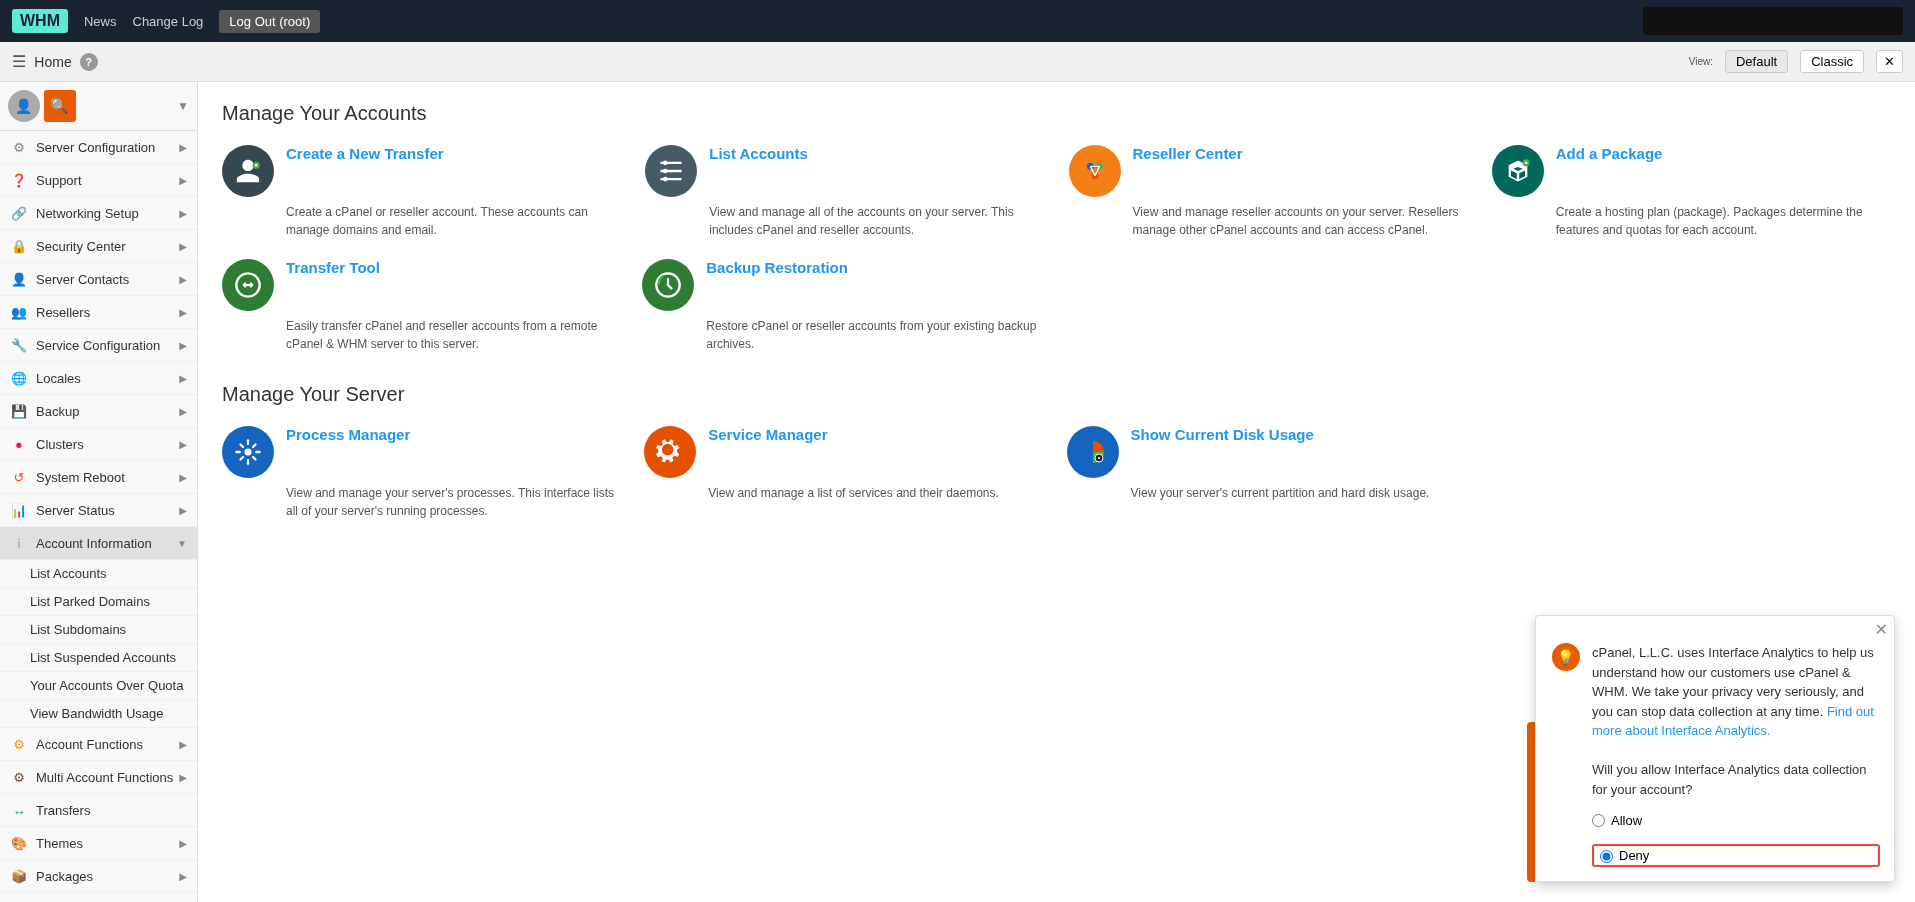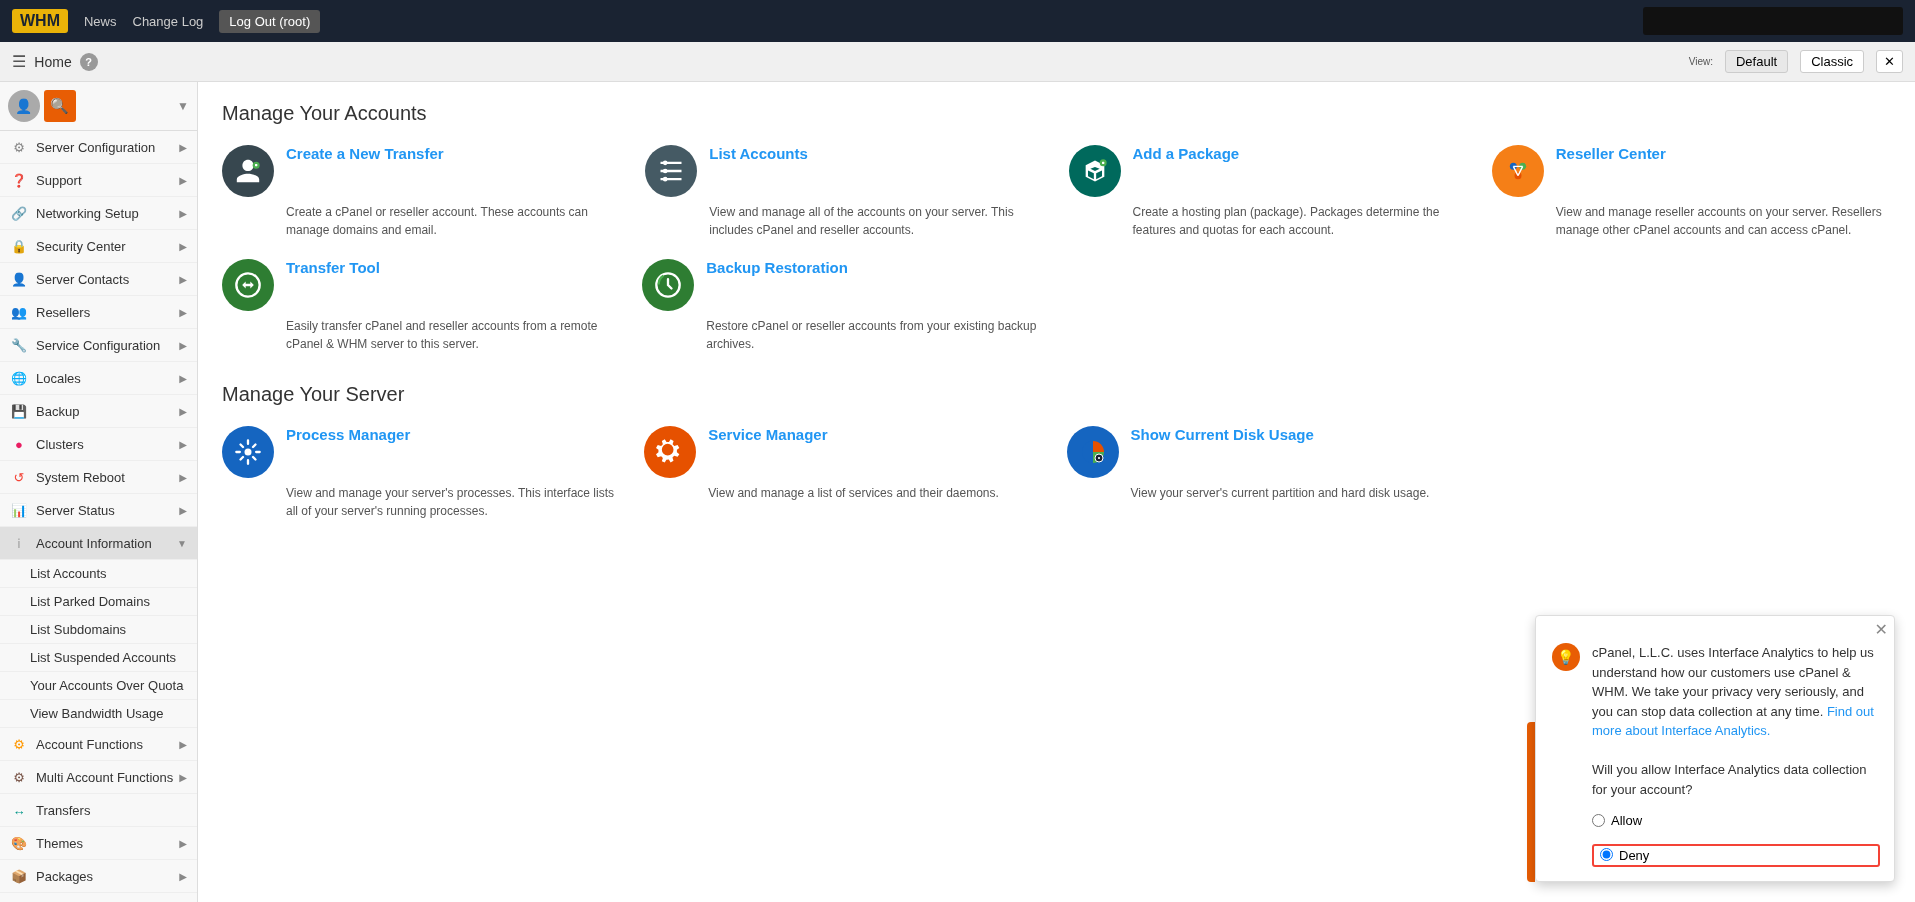--- a/index.html
+++ b/index.html
@@ -8,21 +8,21 @@
     
     .top-nav {
       background: #1a2332;
       height: 42px;
       display: flex;
       align-items: center;
       padding: 0 12px;
       gap: 16px;
     }
     .whm-logo {
-      background: #eab308;
+      background: #5eead4;
       color: #1a2332;
       font-weight: bold;
       font-size: 16px;
       padding: 3px 8px;
       border-radius: 3px;
     }
     .top-nav-link {
       color: #ccc;
       font-size: 13px;
       cursor: pointer;
@@ -238,21 +238,21 @@
     }
     .radio-option {
       display: flex; align-items: center; gap: 6px;
       font-size: 13px;
     }
     .radio-option input { cursor: pointer; }
     .deny-box {
       border: 2px solid #f44336;
       border-radius: 3px;
       padding: 2px 6px;
-      display: flex; align-items: flex-start; gap: 6px;
+      display: flex; align-items: flex-end; gap: 6px;
     }
   </style>
 </head>
 <body>
 
 <div class="top-nav">
   <span class="whm-logo">WHM</span>
   <a class="top-nav-link">News</a>
   <a class="top-nav-link">Change Log</a>
   <button class="logout-btn">Log Out (root)</button>
@@ -412,49 +412,49 @@
           </div>
           <div>
             <a class="card-link">List Accounts</a>
           </div>
         </div>
         <p class="card-desc">View and manage all of the accounts on your server. This includes cPanel and reseller accounts.</p>
       </div>
 
       <div class="card">
         <div class="card-header">
-          <div class="card-icon teal">
-            <svg width="28" height="28" viewBox="0 0 24 24" fill="white">
-              <path d="M20 7l-8-4-8 4v10l8 4 8-4V7zm-8 1.5L16 10l-4 2-4-2 4-1.5zM6 11.5l5 2.5v5l-5-2.5v-5zm7 7.5v-5l5-2.5v5L13 19z"></path>
-              <circle cx="19" cy="5" r="3" fill="#4CAF50"></circle>
-              <path d="M18 5h2M19 4v2" stroke="white" stroke-width="1.5" fill="none"></path>
-            </svg>
-          </div>
-          <div>
-            <a class="card-link">Add a Package</a>
-          </div>
-        </div>
-        <p class="card-desc">Create a hosting plan (package). Packages determine the features and quotas for each account.</p>
-      </div>
-
-      <div class="card">
-        <div class="card-header">
           <div class="card-icon amber">
             <svg width="28" height="28" viewBox="0 0 24 24" fill="white">
               <circle cx="8" cy="8" r="3" fill="#1565c0"></circle>
               <circle cx="16" cy="8" r="3" fill="#4CAF50"></circle>
               <circle cx="12" cy="16" r="3" fill="#e65100"></circle>
               <path d="M8 8l4 8M16 8l-4 8M8 8h8" stroke="white" stroke-width="1.2" fill="none"></path>
             </svg>
           </div>
           <div>
             <a class="card-link">Reseller Center</a>
           </div>
         </div>
         <p class="card-desc">View and manage reseller accounts on your server. Resellers manage other cPanel accounts and can access cPanel.</p>
+      </div>
+
+      <div class="card">
+        <div class="card-header">
+          <div class="card-icon teal">
+            <svg width="28" height="28" viewBox="0 0 24 24" fill="white">
+              <path d="M20 7l-8-4-8 4v10l8 4 8-4V7zm-8 1.5L16 10l-4 2-4-2 4-1.5zM6 11.5l5 2.5v5l-5-2.5v-5zm7 7.5v-5l5-2.5v5L13 19z"></path>
+              <circle cx="19" cy="5" r="3" fill="#4CAF50"></circle>
+              <path d="M18 5h2M19 4v2" stroke="white" stroke-width="1.5" fill="none"></path>
+            </svg>
+          </div>
+          <div>
+            <a class="card-link">Add a Package</a>
+          </div>
+        </div>
+        <p class="card-desc">Create a hosting plan (package). Packages determine the features and quotas for each account.</p>
       </div>
     </div>
 
     <div style="display:grid;grid-template-columns:repeat(4,1fr);gap:12px;margin-bottom:30px;">
 
       <div class="card">
         <div class="card-header">
           <div class="card-icon green">
             <svg width="28" height="28" viewBox="0 0 24 24" fill="white">
               <circle cx="12" cy="12" r="10" fill="none" stroke="white" stroke-width="2"></circle>

